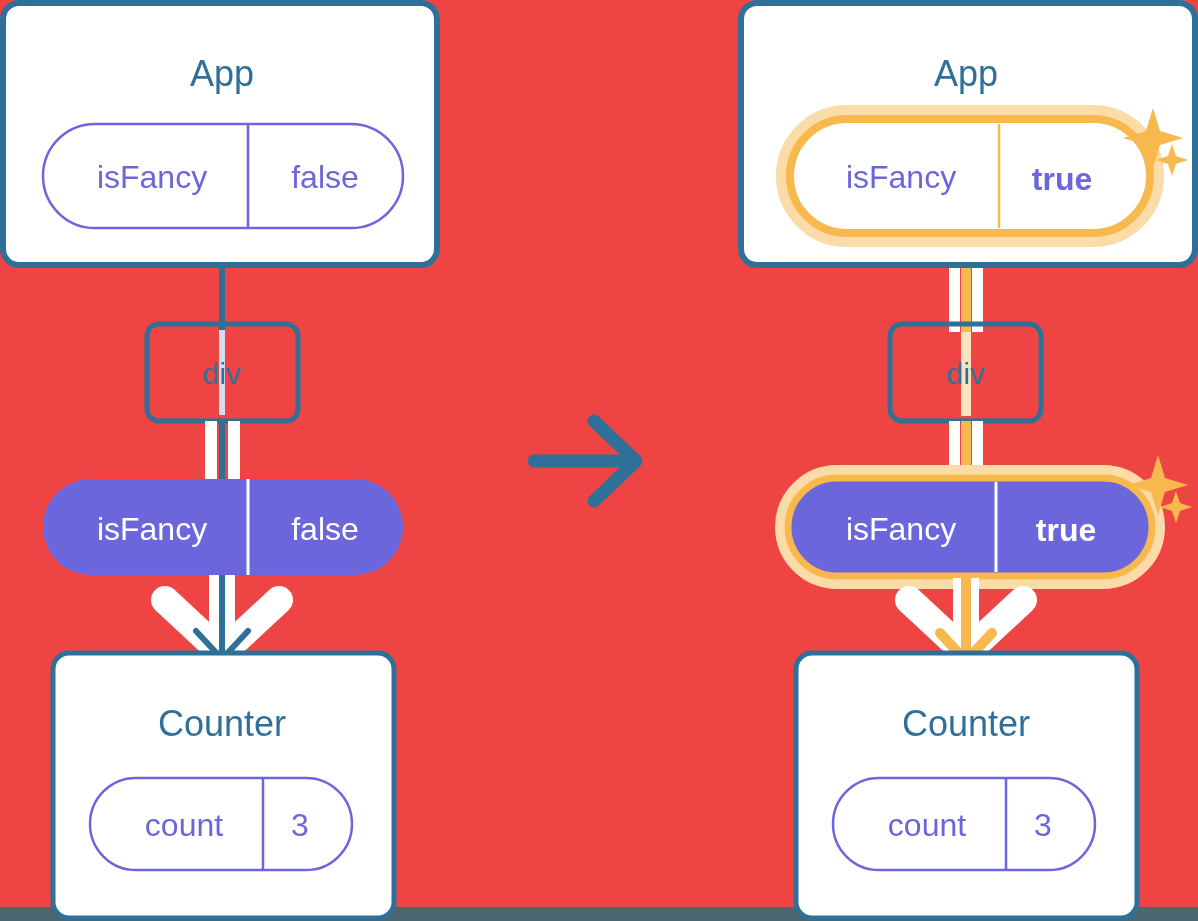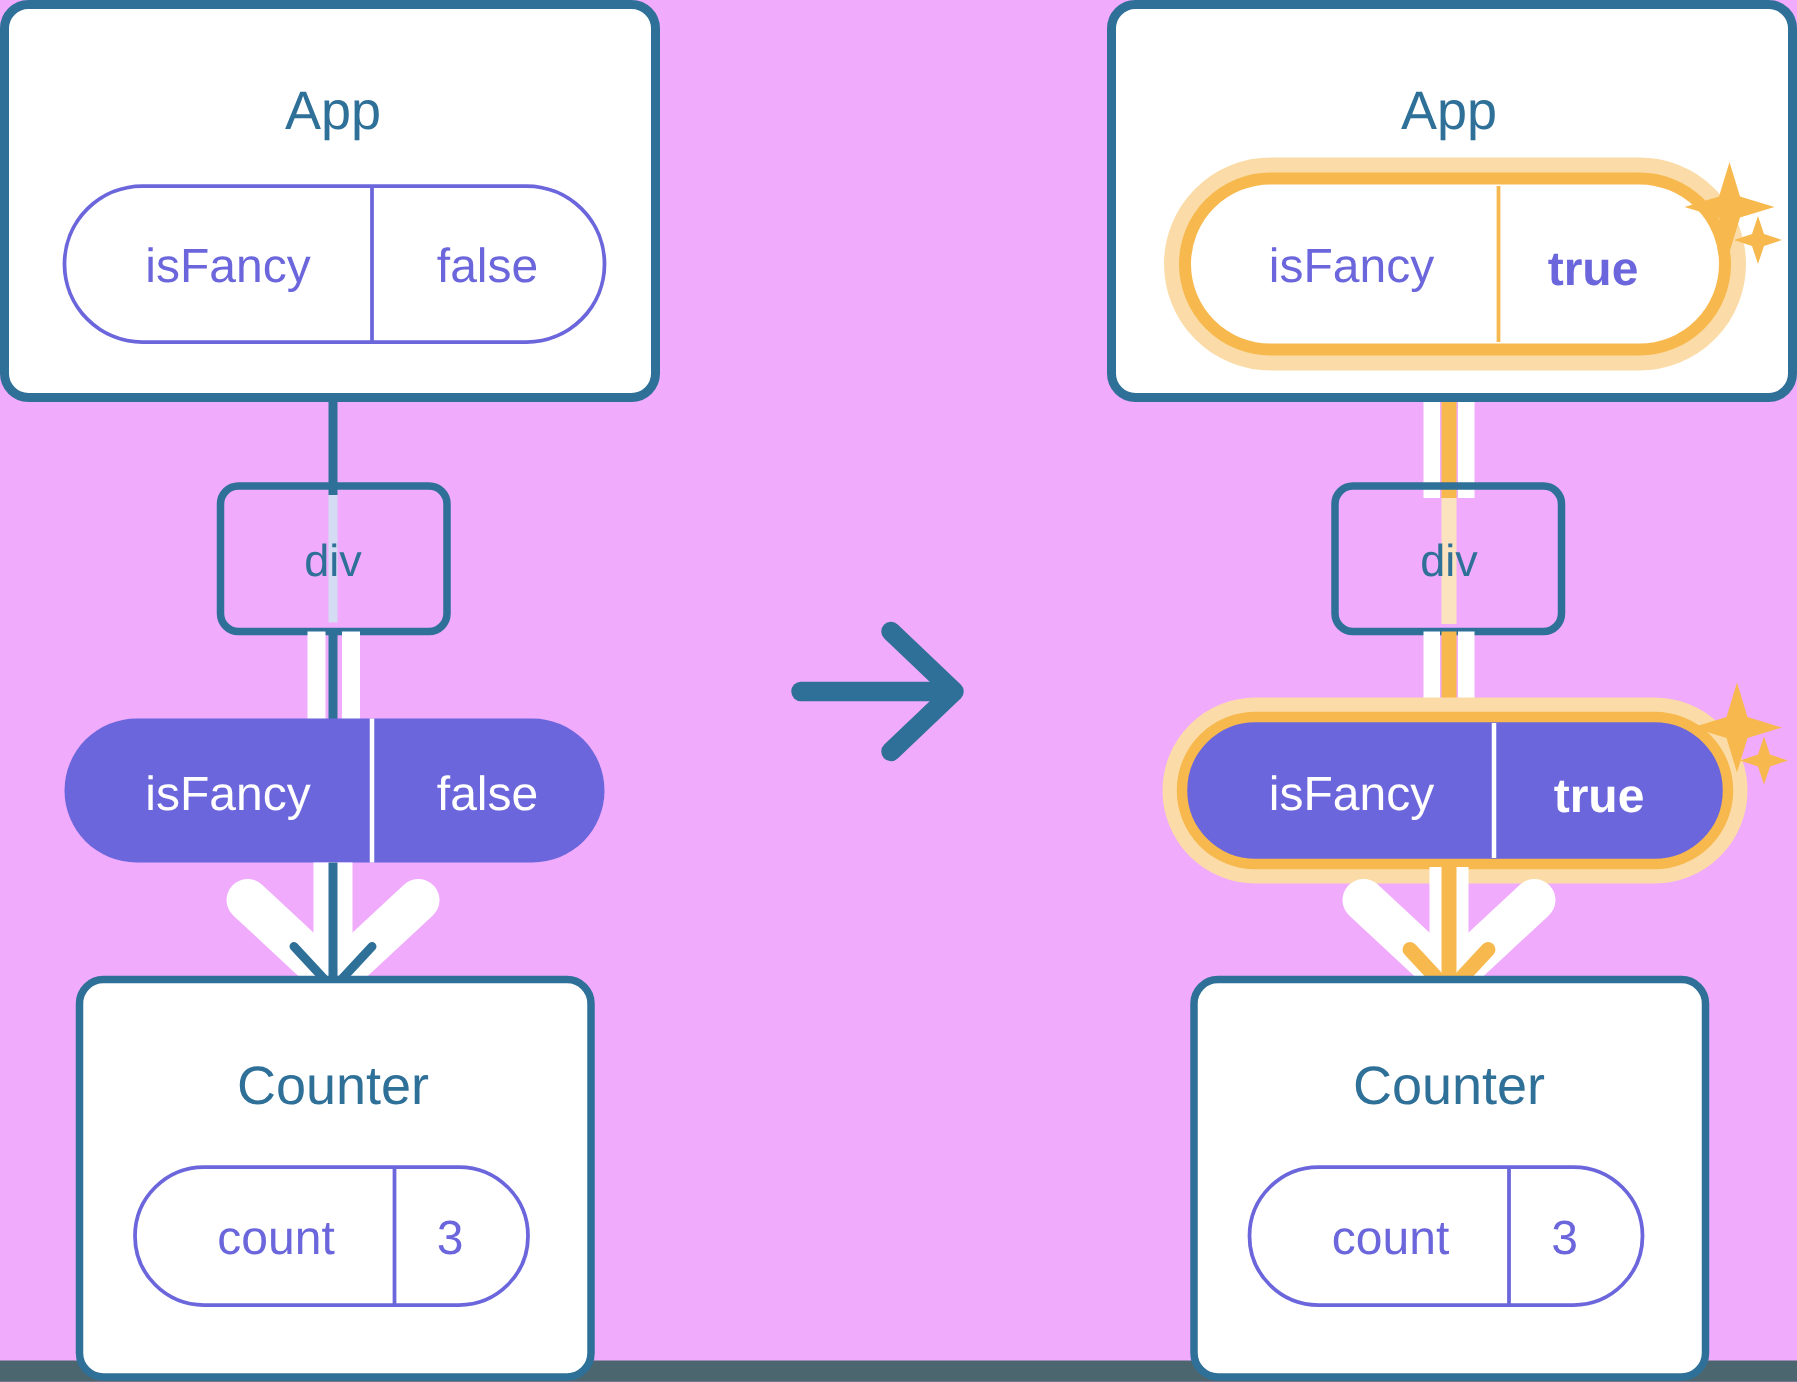--- a/index.html
+++ b/index.html
@@ -10,21 +10,21 @@
   body {
     width: 1198px;
     height: 921px;
     font-family: "Liberation Sans", sans-serif;
     overflow: hidden;
   }
   #stage {
     position: relative;
     width: 1198px;
     height: 907px;
-    background: #f0abfc;
+    background: #ef4444;
   }
   #stage > svg {
     position: absolute;
     top: 0;
     left: 0;
   }
   .txt {
     pointer-events: none;
   }
   .box-title {

